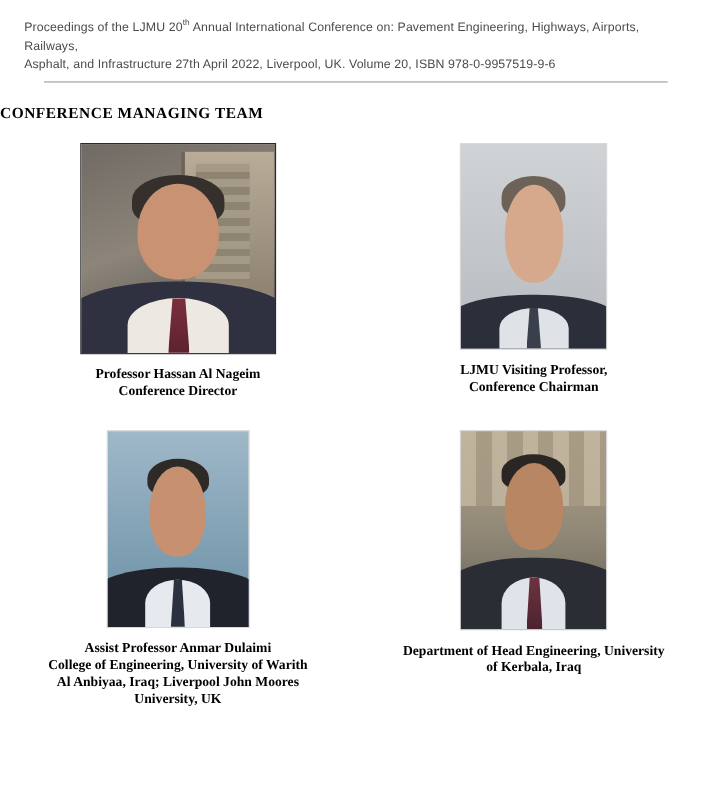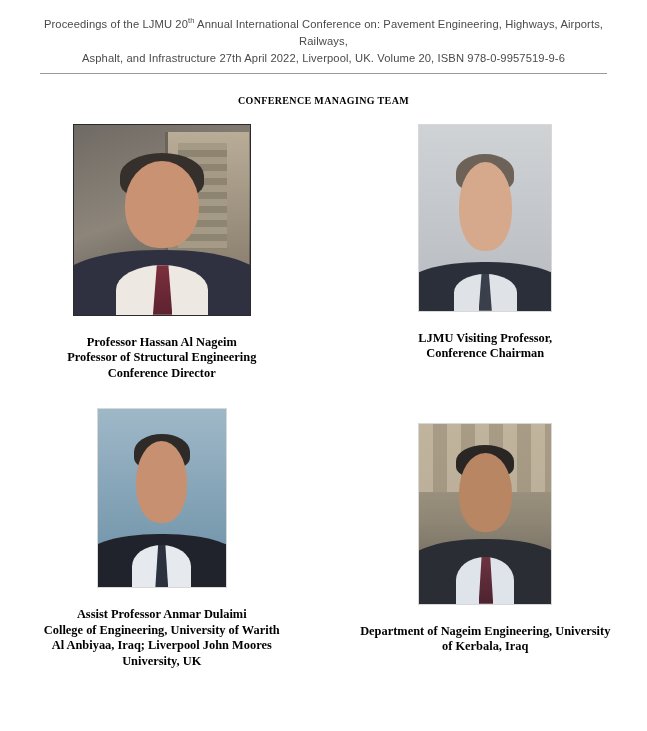--- a/index.html
+++ b/index.html
@@ -17,78 +17,77 @@
   }
   .page {
     width: 647px;
     height: 731px;
     position: relative;
     box-sizing: border-box;
   }
   
   .header {
     padding: 12px 22px 0 22px;
-    text-align: center;
+    text-align: left;
   }
   .header-text {
     font-family: "Liberation Sans", sans-serif;
     font-size: 11.2px;
     line-height: 17px;
     color: #4a4a4a;
     letter-spacing: 0.01em;
   }
   .header-text sup {
     font-size: 7.5px;
     vertical-align: super;
   }
   .header-rule {
     margin: 6px 18px 0 18px;
     border: none;
     border-top: 1px solid #9a9a9a;
     height: 0;
   }
   
   .doc-title {
-    text-align: center;
+    text-align: left;
     font-family: "Liberation Serif", serif;
     font-weight: bold;
-    font-size: 10px;
+    font-size: 14px;
     letter-spacing: 0.035em;
     margin-top: 21px;
   }
   
   .people-grid {
     margin-top: 18px;
     display: flex;
     flex-wrap: wrap;
   }
   .person {
     width: 50%;
     box-sizing: border-box;
     display: flex;
     flex-direction: column;
     align-items: center;
   }
   .person.row2 {
     margin-top: 27px;
-    justify-content: center;
   }
   .photo-frame {
     border: 1px solid #2b2b2b;
     background: #d8d8d8;
     overflow: hidden;
     position: relative;
   }
   .photo-frame.p1 { width: 176px; height: 190px; }
   .photo-frame.p2 { width: 132px; height: 186px; border-color: transparent; }
   .photo-frame.p3 { width: 128px; height: 178px; border-color: transparent; }
   .photo-frame.p4 { width: 132px; height: 180px; border-color: transparent; }
 
   .caption {
-    margin-top: 19px;
+    margin-top: 11px;
     text-align: center;
     font-family: "Liberation Serif", serif;
     font-weight: bold;
     font-size: 12.4px;
     line-height: 15.5px;
   }
   .caption .line { display: block; white-space: nowrap; }
 
   
   .portrait { position: absolute; inset: 0; }
@@ -192,21 +191,20 @@
           <div class="wallpanel"></div>
           <div class="shoulders"></div>
           <div class="shirt"></div>
           <div class="tie"></div>
           <div class="hair"></div>
           <div class="head"></div>
         </div>
       </div>
       <div class="caption">
         <span class="line">Professor Hassan Al Nageim</span>
-        <span class="line">Professor of Structural Engineering</span>
         <span class="line">Conference Director</span>
       </div>
     </div>
 
     <div class="person">
       <div class="photo-frame p2">
         <div class="portrait p2">
           <div class="bg"></div>
           <div class="shoulders"></div>
           <div class="shirt"></div>
@@ -246,19 +244,19 @@
           <div class="bg"></div>
           <div class="wallpanel"></div>
           <div class="shoulders"></div>
           <div class="shirt"></div>
           <div class="tie"></div>
           <div class="hair"></div>
           <div class="head"></div>
         </div>
       </div>
       <div class="caption">
-        <span class="line">Department of Nageim Engineering, University</span>
+        <span class="line">Department of Head Engineering, University</span>
         <span class="line">of Kerbala, Iraq</span>
       </div>
     </div>
 
   </div>
 </div>
 
 </body></html>

